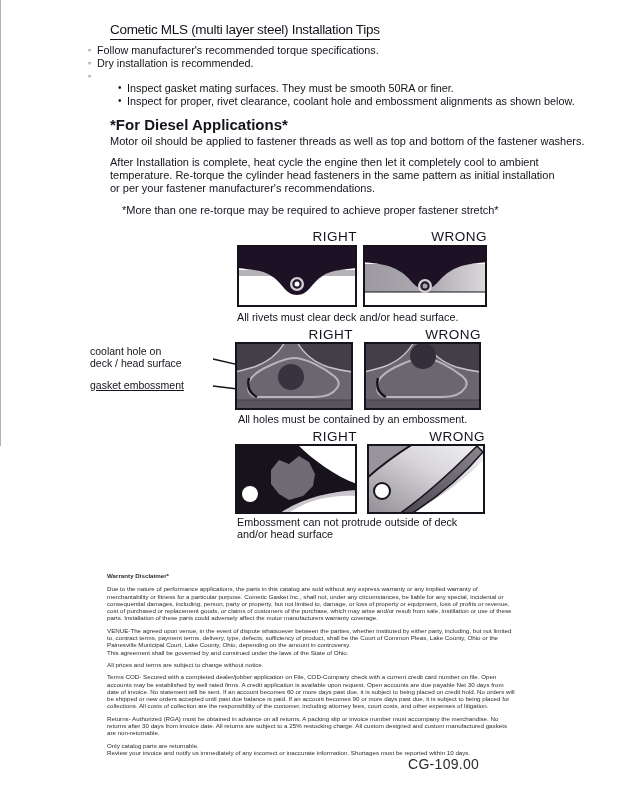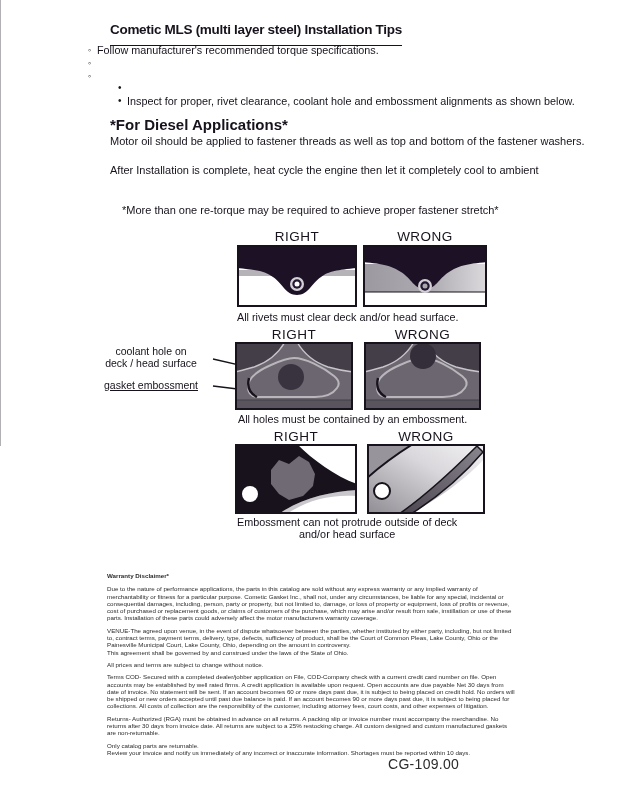--- a/index.html
+++ b/index.html
@@ -7,83 +7,87 @@
     width:618px;height:800px;position:relative;overflow:hidden;
     background:#ffffff;
     font-family:"Liberation Sans","DejaVu Sans",sans-serif;
     color:#17121c;
   }
   .abs{position:absolute;}
   .scan-edge{left:0;top:0;width:1px;height:446px;background:#b3b0b5;}
 
   
   .title{
-    left:110px;top:22px;font-size:13.5px;font-weight:bold;letter-spacing:-0.3px;
-    border-bottom:1.5px solid #17121c;padding-bottom:8px;white-space:nowrap;
+    left:110px;top:22px;font-size:13.5px;font-weight:normal;letter-spacing:-0.3px;
+    border-bottom:1.5px solid #17121c;padding-bottom:2px;white-space:nowrap;
   }
   .bullets{left:88px;top:44px;font-size:10.8px;line-height:12.8px;white-space:nowrap;}
   .b-row{display:flex;}
   .b-mark{width:9px;font-size:9px;line-height:12.8px;}
   .sub{margin-left:30px;}
   .sub .b-mark{font-size:10px;}
 
   
   .diesel-head{left:110px;top:116px;font-size:15px;font-weight:bold;white-space:nowrap;}
   .para{font-size:11px;line-height:13px;white-space:nowrap;}
   .p1{left:110px;top:135px;}
-  .p2{left:110px;top:164px;}
+  .p2{left:110px;top:156px;}
   .p3{left:122px;top:204px;}
 
   
-  .dlabel{font-size:13.5px;letter-spacing:0.5px;text-align:center;white-space:nowrap;}
-  .caption{font-size:10.8px;white-space:nowrap;line-height:12px;text-align:center;}
-  .ann{font-size:10.5px;line-height:12px;text-align:center;white-space:nowrap;}
+  .dlabel{font-size:13.5px;letter-spacing:0.5px;text-align:right;white-space:nowrap;}
+  .caption{font-size:10.8px;white-space:nowrap;line-height:12px;}
+  .ann{font-size:10.5px;line-height:12px;text-align:left;white-space:nowrap;}
 
   svg.diag{display:block;}
 
   
   .warranty{left:107px;top:572px;width:408px;font-size:6.2px;line-height:7.3px;color:#2b2b2b;}
   .warranty .blk{margin-bottom:5px;}
   .warranty .hd{font-weight:bold;margin-bottom:6px;}
 
-  .footer-code{left:388px;top:756px;font-size:14px;color:#2b2b2b;letter-spacing:0.3px;}
+  .footer-code{left:408px;top:756px;font-size:14px;color:#2b2b2b;letter-spacing:0.3px;}
 </style>
 </head>
 <body>
 
 <div class="abs scan-edge"></div>
 
 <div class="abs title">Cometic MLS (multi layer steel) Installation Tips</div>
 
 <div class="abs bullets">
   <div class="b-row">
     <span class="b-mark">◦</span>
     <span>Follow manufacturer's recommended torque specifications.</span>
   </div>
   <div class="b-row">
     <span class="b-mark">◦</span>
+    <span>Dry installation is recommended.</span>
   </div>
   <div class="b-row">
     <span class="b-mark">◦</span>
   </div>
   <div class="b-row sub">
     <span class="b-mark">•</span>
+    <span>Inspect gasket mating surfaces.  They must be smooth 50RA or finer.</span>
   </div>
   <div class="b-row sub">
     <span class="b-mark">•</span>
     <span>Inspect for proper, rivet clearance, coolant hole and embossment alignments as shown below.</span>
   </div>
 </div>
 
 <div class="abs diesel-head">*For Diesel Applications*</div>
 <div class="abs para p1">
   <div>Motor oil should be applied to fastener threads as well as top and bottom of the fastener washers.</div>
 </div>
 <div class="abs para p2">
   <div>After Installation is complete, heat cycle the engine then let it completely cool to ambient</div>
+  <div>temperature. Re-torque the cylinder head fasteners in the same pattern as initial installation</div>
+  <div>or per your fastener manufacturer's recommendations.</div>
 </div>
 <div class="abs para p3">*More than one re-torque may be required to achieve proper fastener stretch*</div>
 
 <div class="abs dlabel" style="left:237px;top:229px;width:120px;">RIGHT</div>
 <div class="abs dlabel" style="left:363px;top:229px;width:124px;">WRONG</div>
 
 <svg class="abs diag" style="left:237px;top:245px;" width="120" height="62" viewBox="0 0 120 62">
   <rect width="120" height="62" fill="#ffffff"></rect>
   <rect y="25" width="120" height="6" fill="#b5b2b8"></rect>
   <rect y="31" width="120" height="31" fill="#ffffff"></rect>

